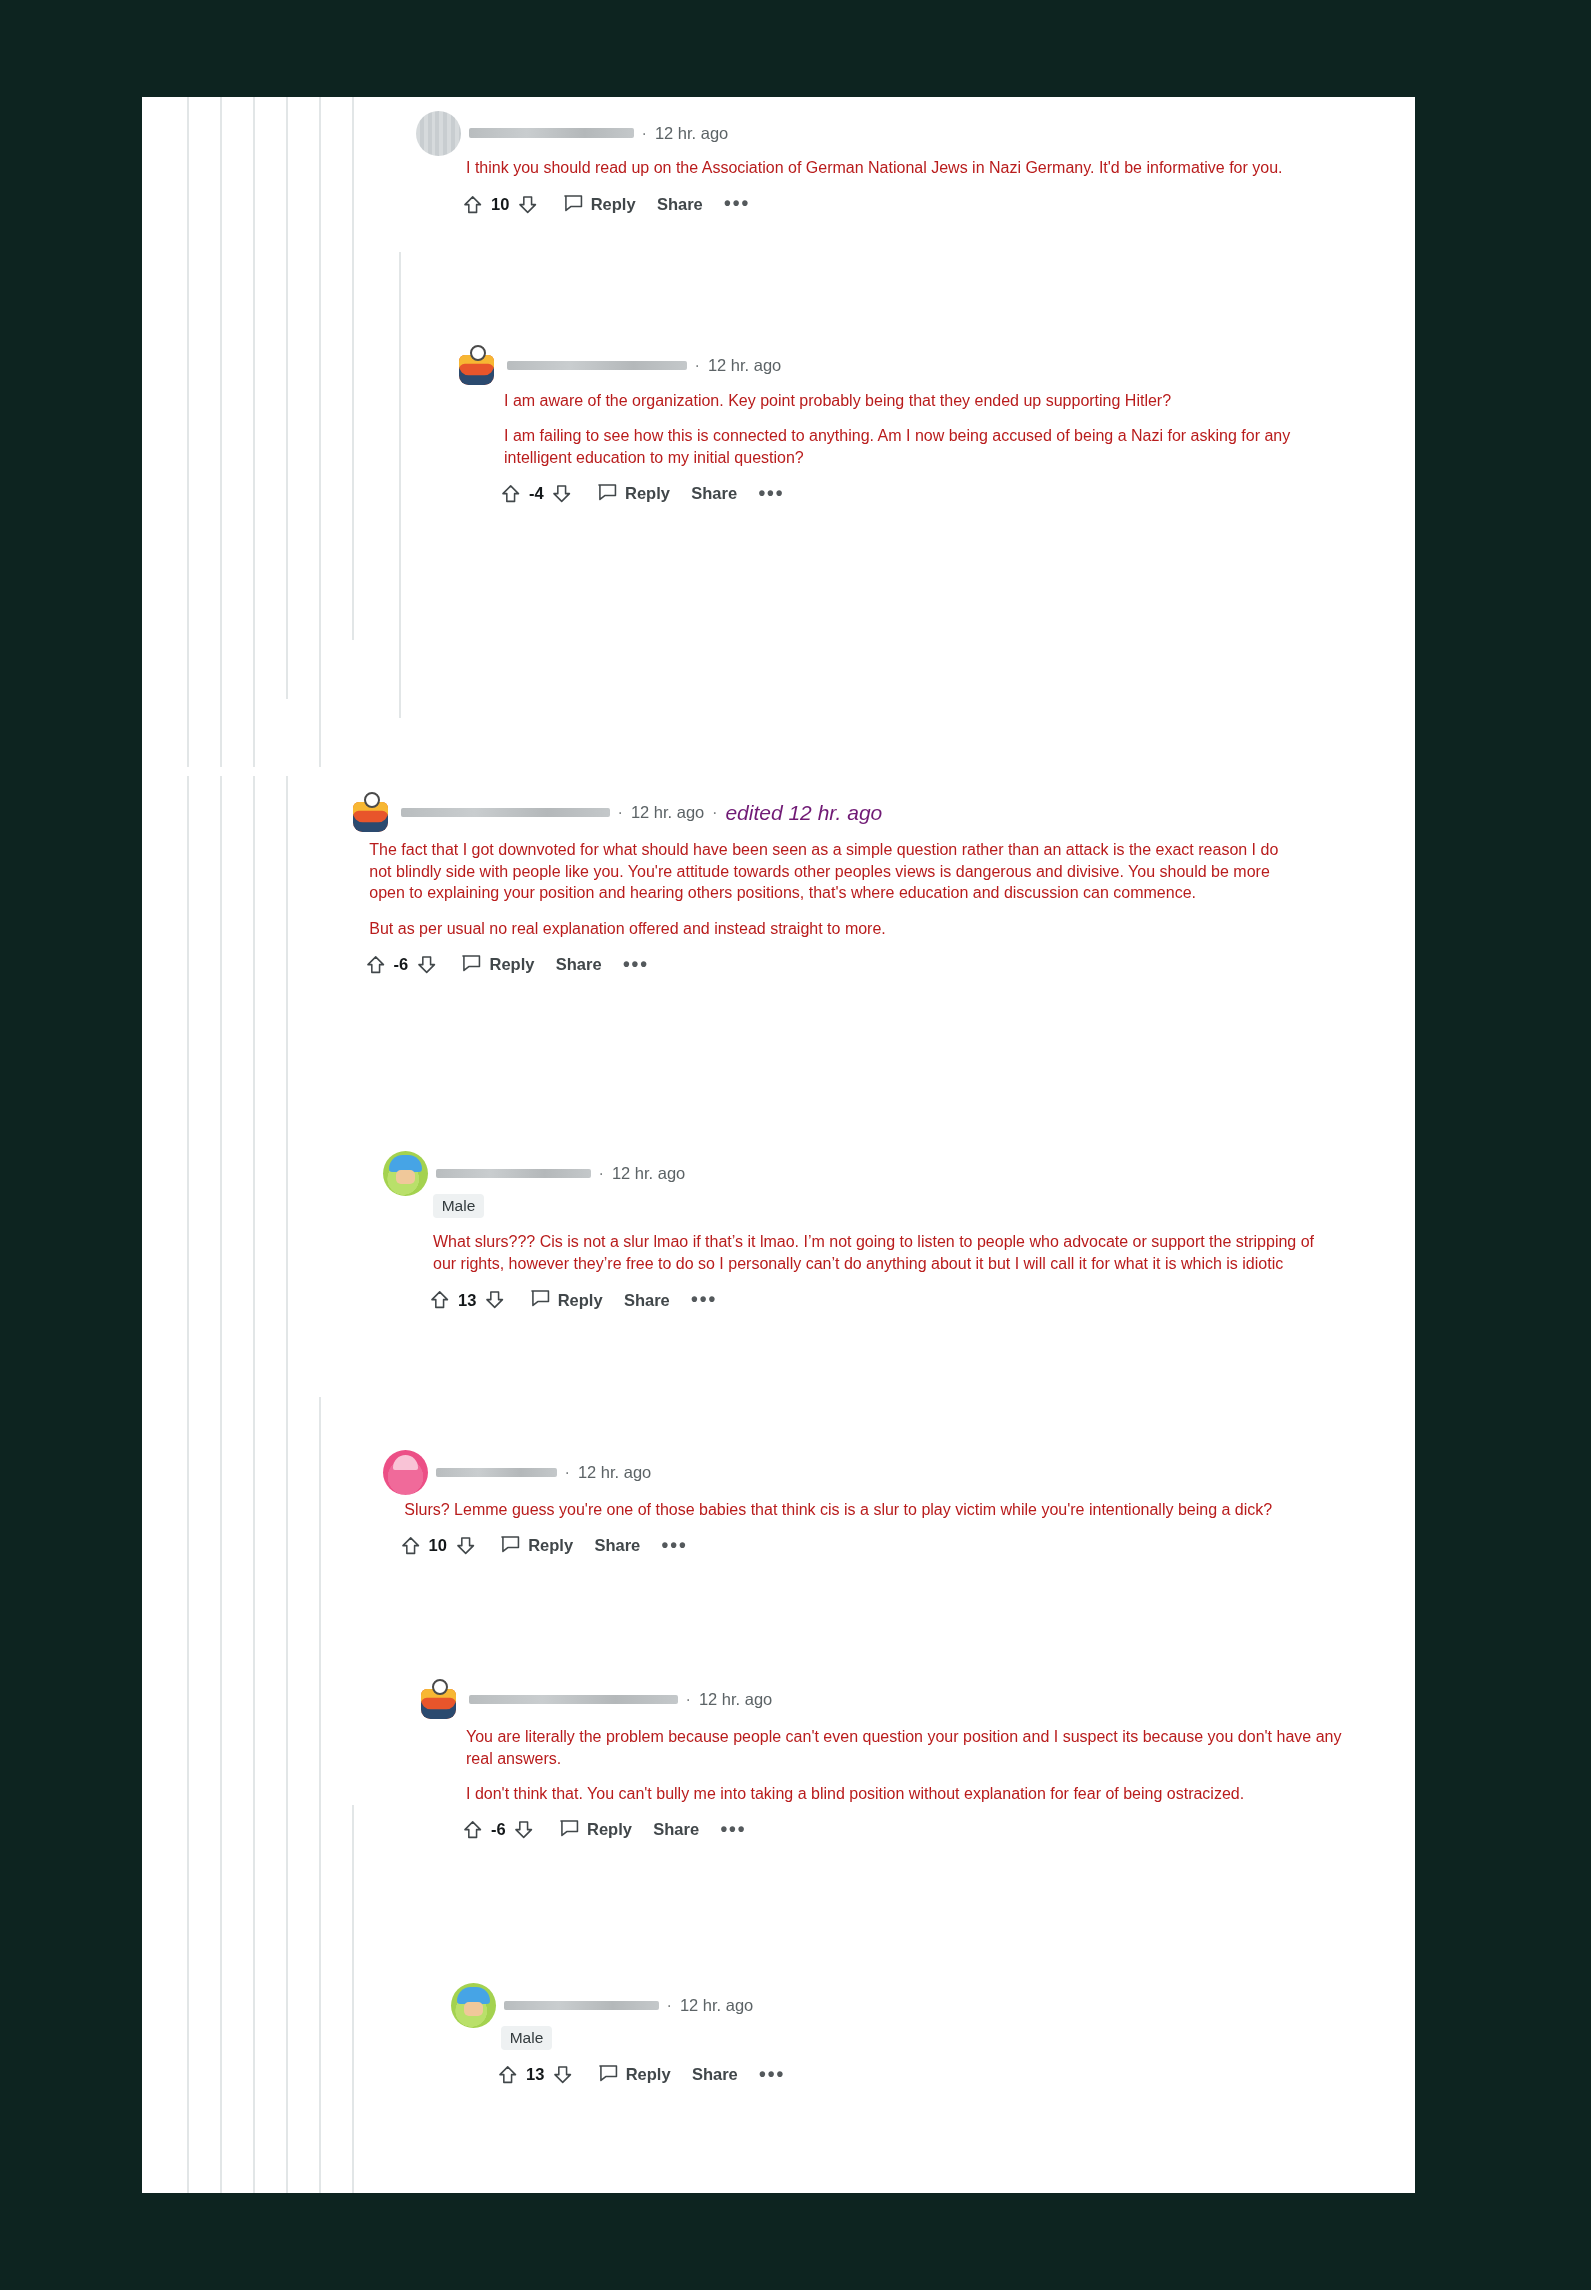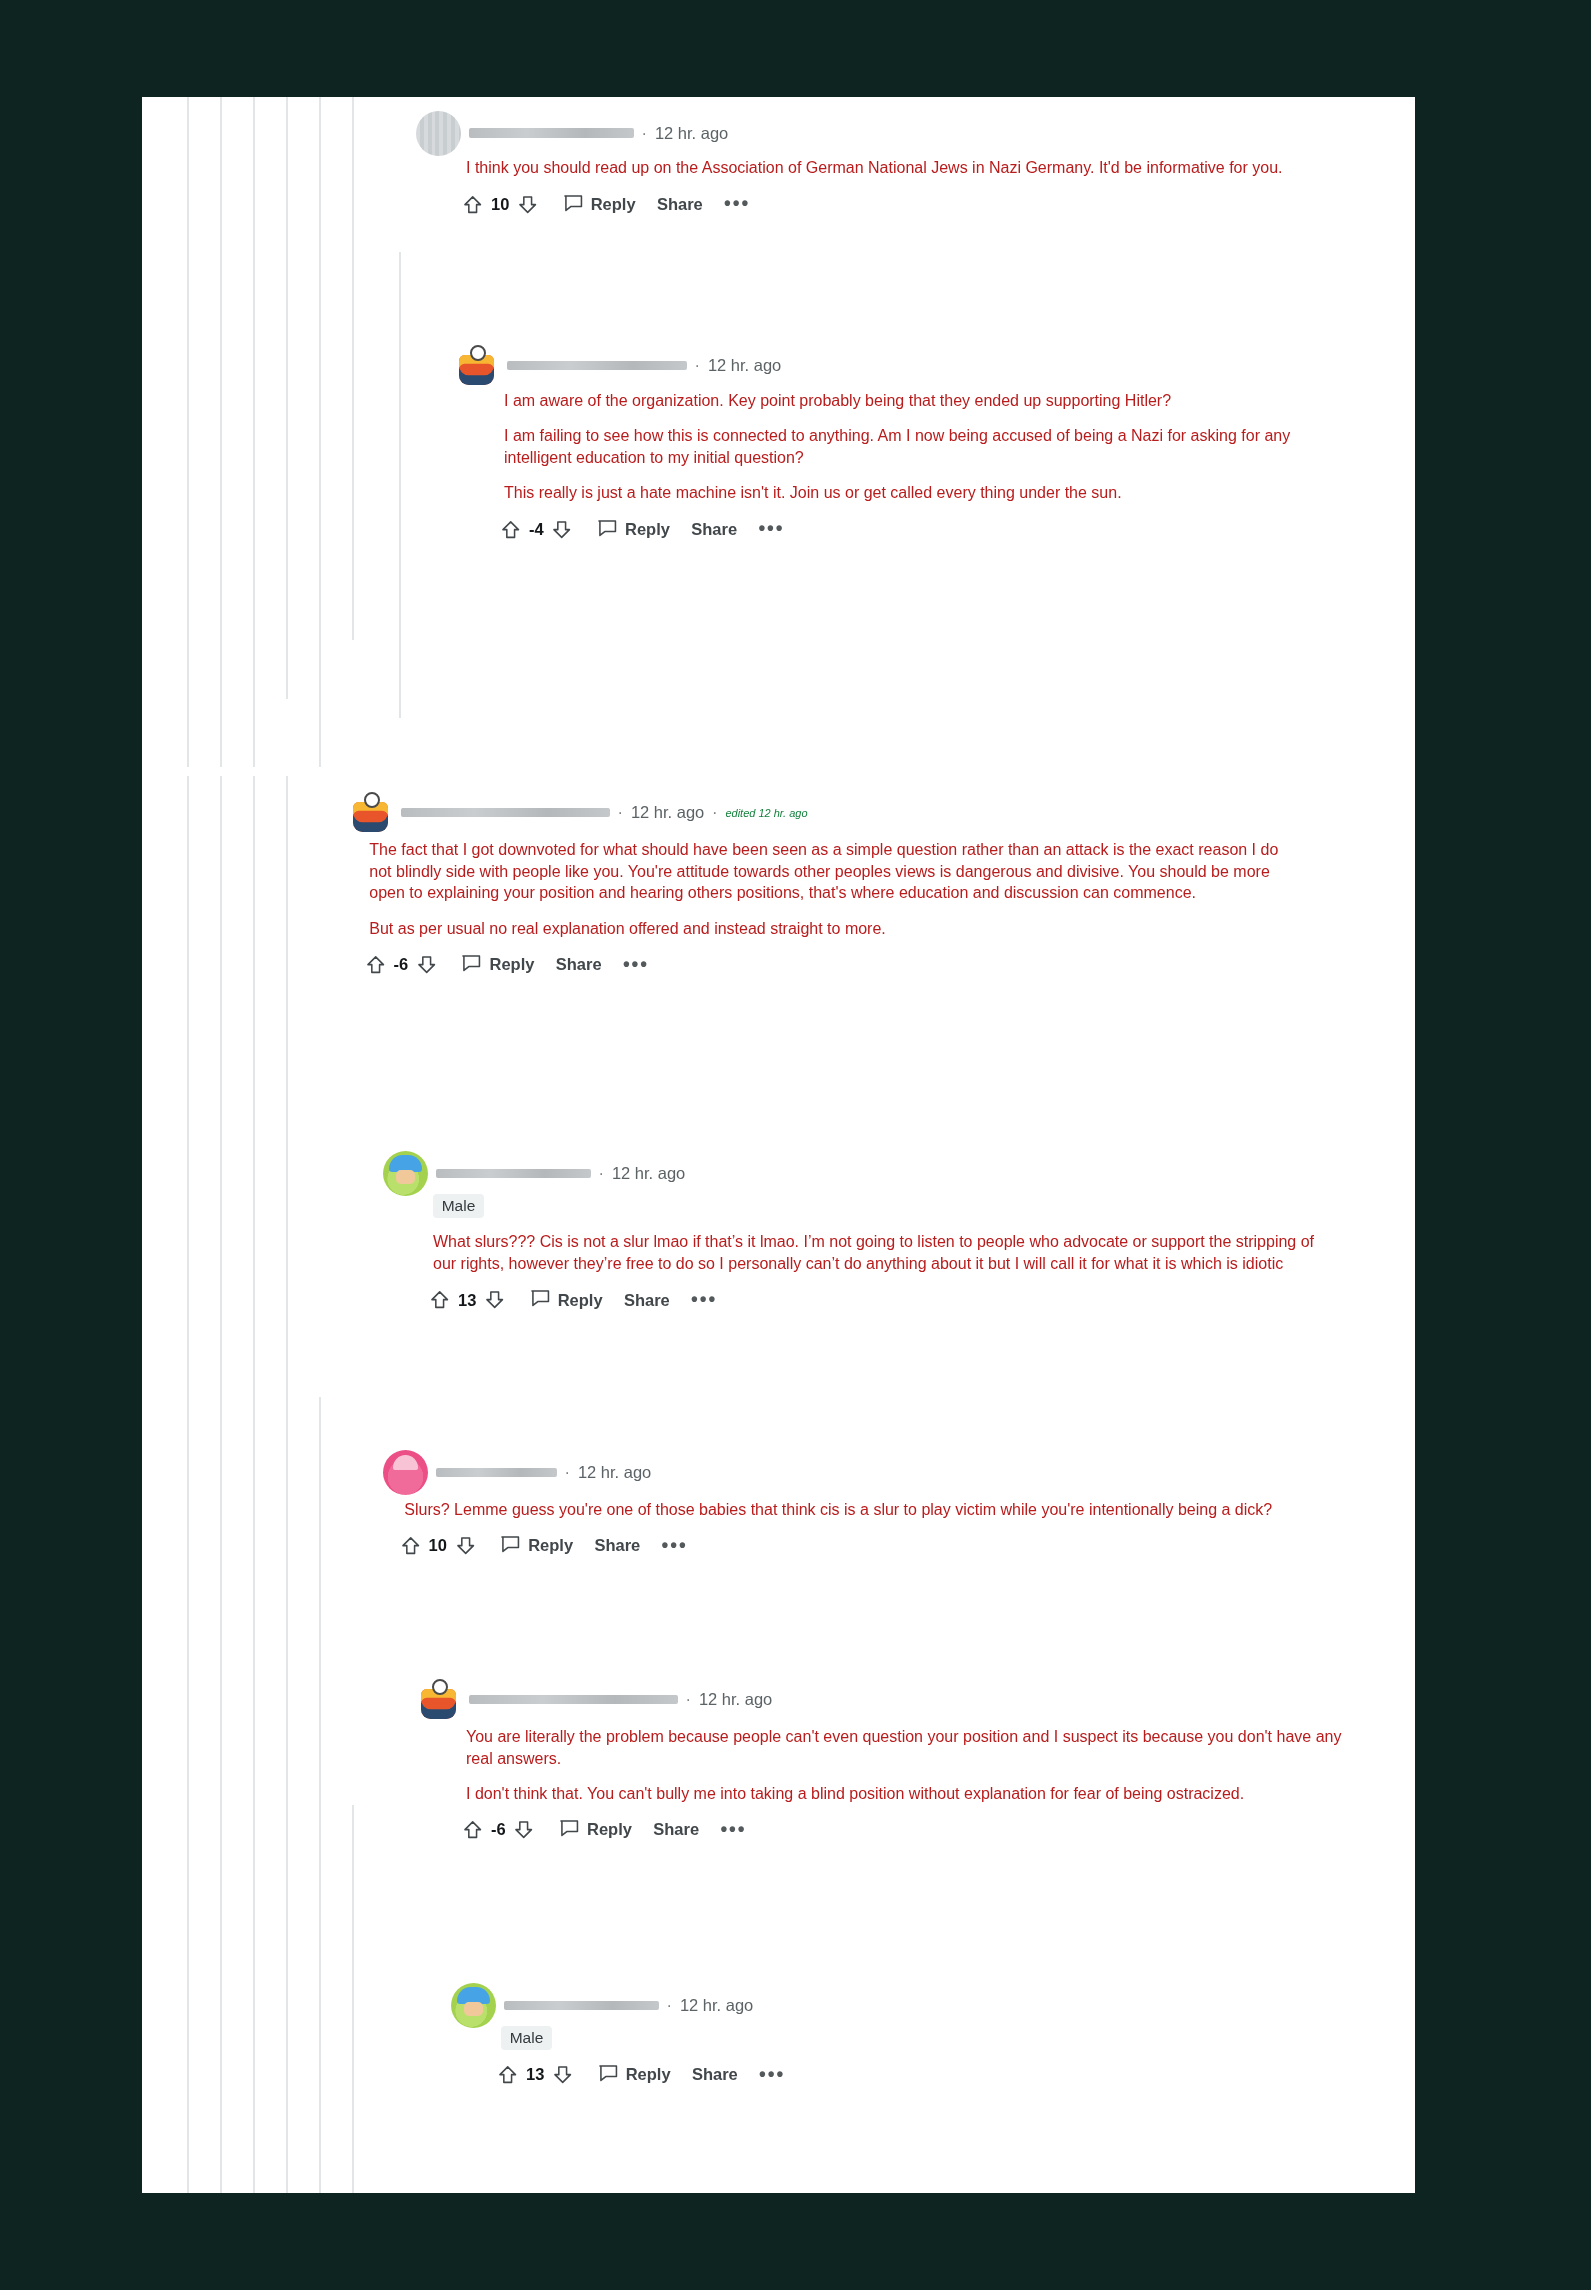--- a/index.html
+++ b/index.html
@@ -107,22 +107,22 @@
   .dot-sep {
     color: #7c8082;
     font-size: 16.5px;
   }
   .time {
     color: #5c6366;
     font-size: 16.5px;
     white-space: nowrap;
   }
   .edited {
-    color: #15803d;
-    font-size: 11px;
+    color: #701a75;
+    font-size: 21px;
     font-style: italic;
     white-space: nowrap;
   }
 
   .flair {
     display: inline-block;
     background: #eef1f2;
     color: #333b3e;
     border-radius: 3.9px;
     font-size: 15.5px;
@@ -250,21 +250,20 @@
   <div class="comment" style="position:absolute;left:312px;top:250px;width:873px;">
     <div class="meta">
       <div class="avatar orange"></div>
       <span class="username-redacted" style="width:180px;"></span>
       <span class="dot-sep">·</span>
       <span class="time">12 hr. ago</span>
     </div>
     <div class="body" style="margin-left:50px;margin-top:5.8px;">
       <p>I am aware of the organization. Key point probably being that they ended up supporting Hitler?</p>
       <p>I am failing to see how this is connected to anything. Am I now being accused of being a Nazi for asking for any intelligent education to my initial question?</p>
-      <p>This really is just a hate machine isn't it. Join us or get called every thing under the sun.</p>
     </div>
     <div class="actions" style="margin-left:47px;">
       <div class="vote">
         <span class="arrow">
           <svg width="19.4" height="21.3" viewBox="0 0 20 22">
               <path d="M10 3 L18 11 H14 V19 H6 V11 H2 Z" fill="none" stroke="#41474a" stroke-width="1.6" stroke-linejoin="round"></path>
             </svg>
         </span>
         <span class="score">-4</span>
         <span class="arrow">

